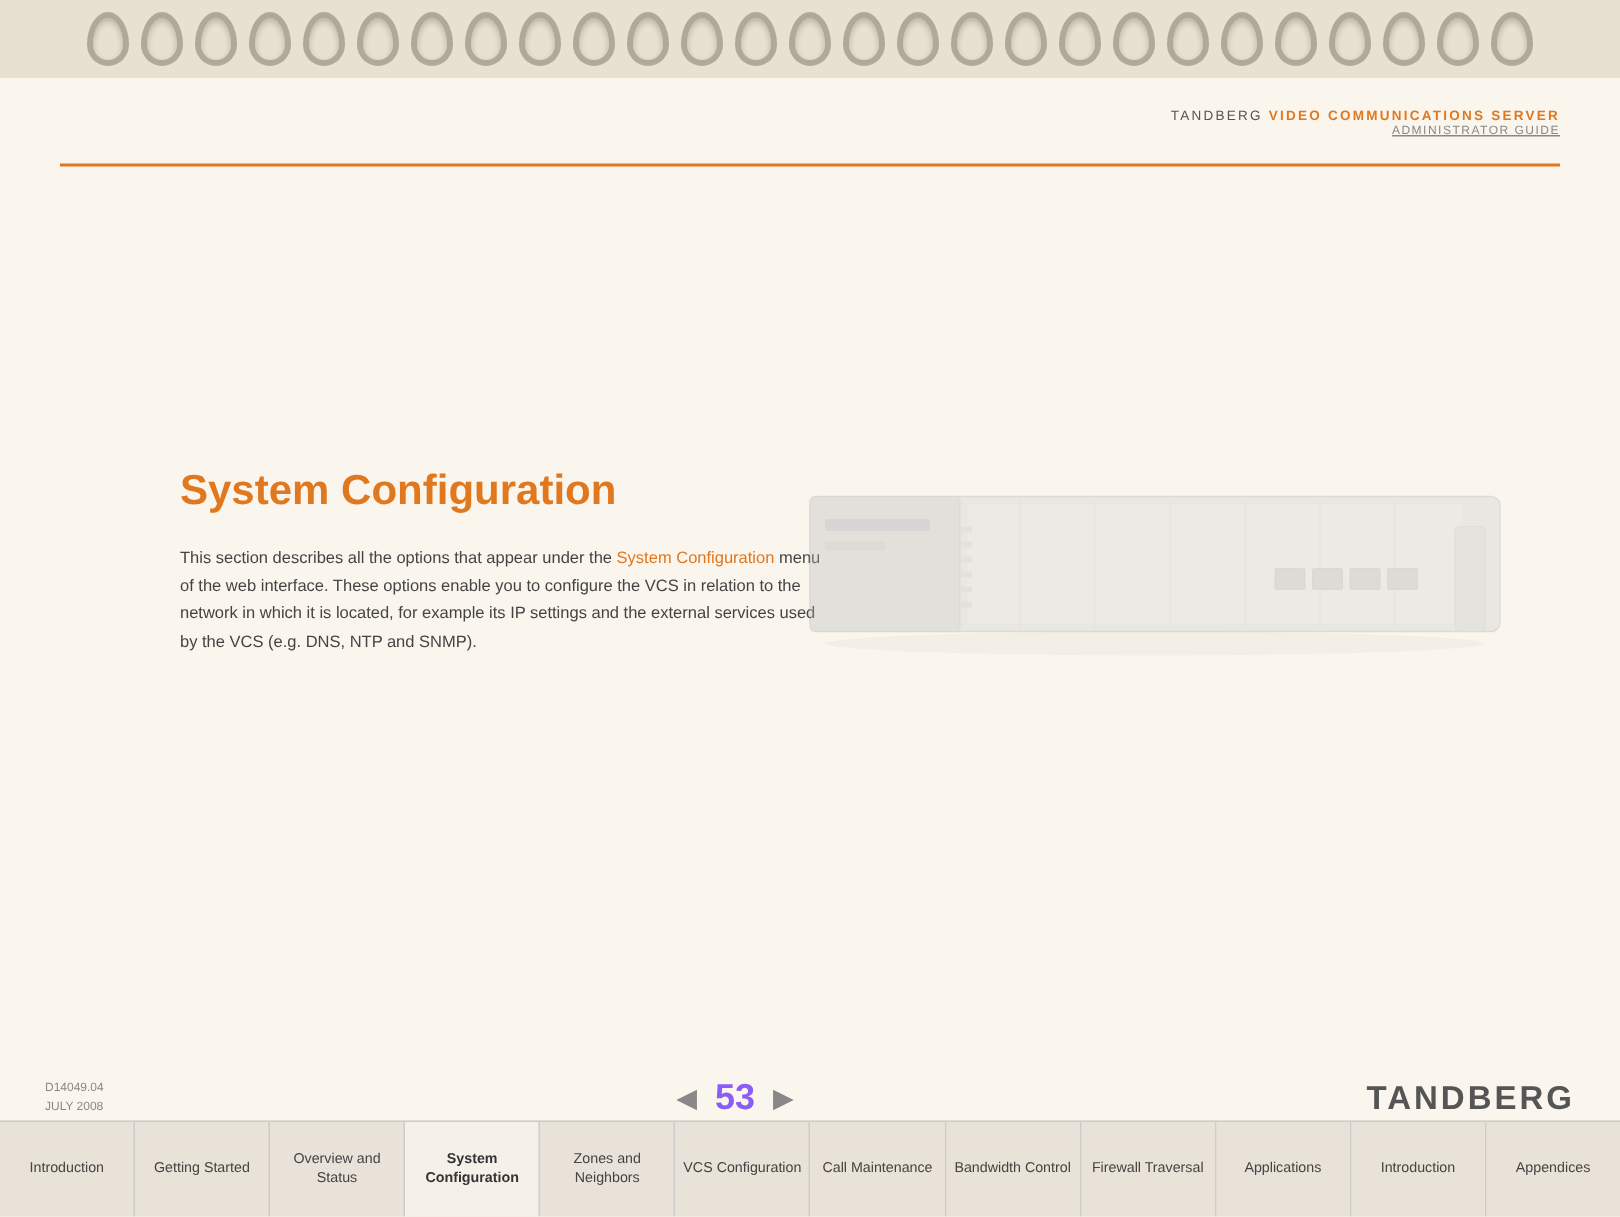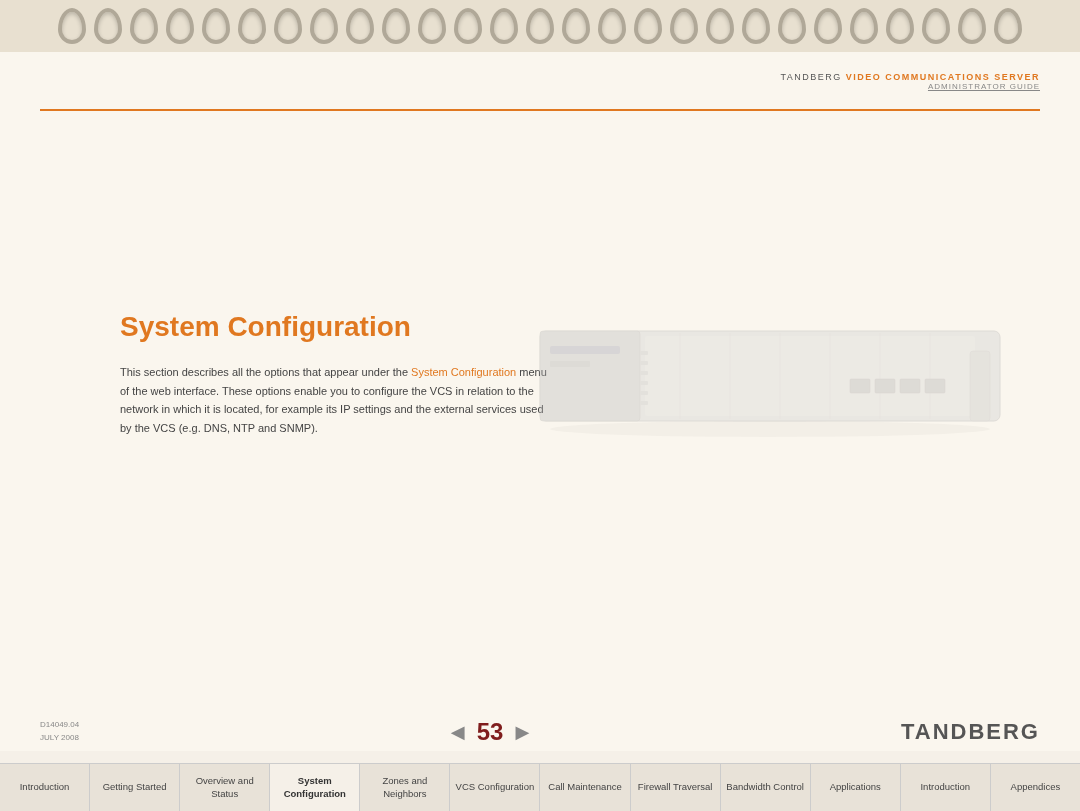--- a/index.html
+++ b/index.html
@@ -115,21 +115,21 @@
     .device-svg {
       opacity: 0.35;
     }
 
     
     .bottom-nav {
       position: absolute;
       bottom: 0;
       left: 0;
       right: 0;
-      height: 48px;
+      height: 64px;
       background: #e8e2d8;
       display: flex;
       align-items: stretch;
       border-top: 1px solid #ccc;
     }
 
     .nav-tab {
       flex: 1;
       display: flex;
       align-items: center;
@@ -157,21 +157,21 @@
 
     
     .footer {
       position: absolute;
       bottom: 65px;
       left: 0;
       right: 0;
       display: flex;
       justify-content: space-between;
       align-items: center;
-      padding: 0 40px;
+      padding: 0 30px;
     }
 
     .footer-doc-info {
       font-size: 8px;
       color: #888;
       line-height: 1.6;
     }
 
     .footer-page {
       display: flex;
@@ -183,21 +183,21 @@
 
     .footer-page .arrow {
       font-size: 18px;
       color: #888;
       cursor: pointer;
     }
 
     .footer-page .page-num {
       font-size: 24px;
       font-weight: bold;
-      color: #7f1d1d;
+      color: #8b5cf6;
     }
 
     .footer-brand {
       font-size: 22px;
       font-weight: bold;
       color: #555;
       letter-spacing: 2px;
     }
   </style>
 </head>
@@ -314,20 +314,20 @@
     <div class="nav-tab">Overview and
 Status</div>
     <div class="nav-tab active">System
 Configuration</div>
     <div class="nav-tab">Zones and
 Neighbors</div>
     <div class="nav-tab">VCS
 Configuration</div>
     <div class="nav-tab">Call
 Maintenance</div>
+    <div class="nav-tab">Bandwidth
+Control</div>
     <div class="nav-tab">Firewall
 Traversal</div>
-    <div class="nav-tab">Bandwidth
-Control</div>
     <div class="nav-tab">Applications</div>
     <div class="nav-tab">Introduction</div>
     <div class="nav-tab">Appendices</div>
   </div>
 
 </body></html>

